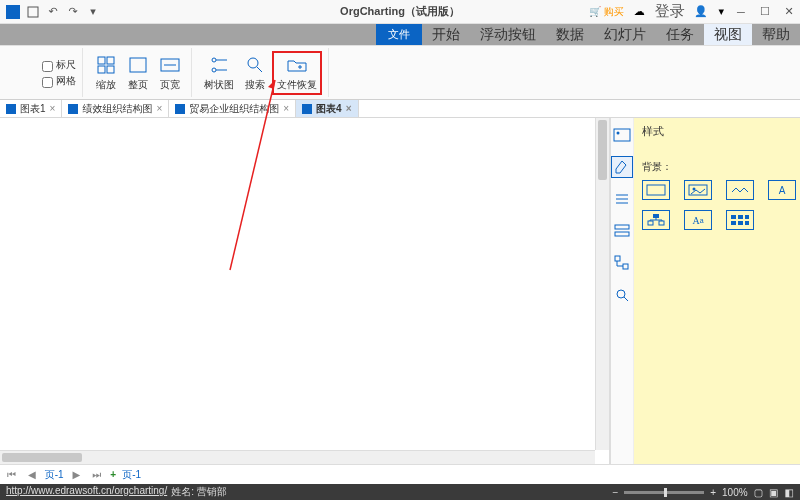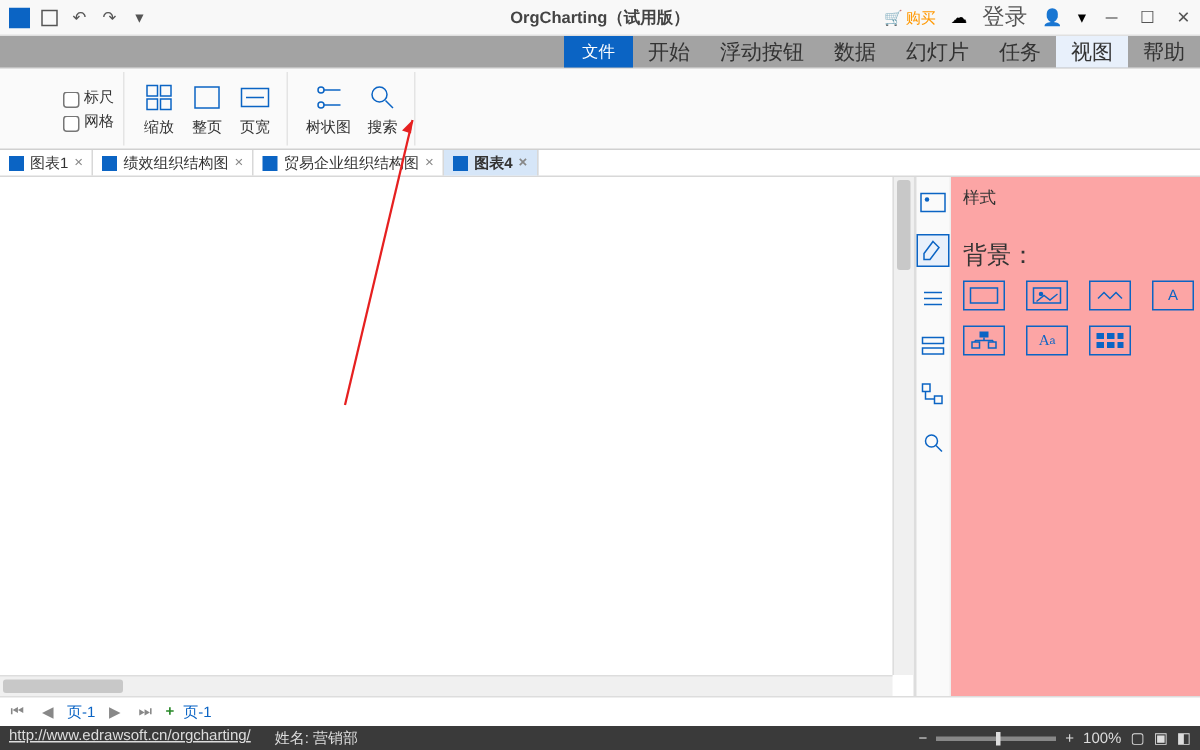--- a/index.html
+++ b/index.html
@@ -34,37 +34,37 @@
 .doc-tab .x { color: #888; font-size: 10px; }
 .doc-tab.active { background: #d6e6f8; font-weight: bold; }
 
 .workspace { position: absolute; top: 118px; left: 0; right: 0; bottom: 36px; display: flex; }
 .canvas-wrap { flex: 1; position: relative; background: #fff; border-right: 1px solid #ddd; }
 .vscroll { position: absolute; right: 0; top: 0; bottom: 14px; width: 14px; background: #f0f0f0; border-left: 1px solid #ddd; }
 .hscroll { position: absolute; left: 0; right: 14px; bottom: 0; height: 14px; background: #f0f0f0; border-top: 1px solid #ddd; }
 .thumb-v { position: absolute; left: 2px; right: 2px; top: 2px; height: 60px; background: #c8c8c8; border-radius: 2px; }
 .thumb-h { position: absolute; top: 2px; bottom: 2px; left: 2px; width: 80px; background: #c8c8c8; border-radius: 2px; }
 
-.rpanel { width: 190px; background: #fca5a5; display: flex; }
+.rpanel { width: 190px; background: #fef9c3; display: flex; }
 .rtoolcol { width: 30px; background: #fafafa; border-left: 1px solid #ddd; border-right: 1px solid #eee; display: flex; flex-direction: column; align-items: center; padding-top: 6px; gap: 10px; }
 .rtoolcol .tc { width: 22px; height: 22px; display: flex; align-items: center; justify-content: center; color: #0b64c4; cursor: pointer; border: 1px solid transparent; }
 .rtoolcol .tc.sel { border: 1px solid #0b64c4; background: #e8f0fb; }
 .rcontent { flex: 1; padding: 6px 8px; }
 .rcontent h4 { font-size: 11px; font-weight: normal; color: #333; margin-bottom: 8px; }
-.sec-lbl { font-size: 16px; color: #333; margin: 21px 0 6px; }
+.sec-lbl { font-size: 10px; color: #333; margin: 21px 0 6px; }
 .opt-row { display: flex; gap: 14px; margin-bottom: 10px; }
 .opt { width: 28px; height: 20px; border: 1px solid #0b64c4; display: flex; align-items: center; justify-content: center; color: #0b64c4; cursor: pointer; font-size: 10px; }
 
 .pagestrip { position: absolute; left: 0; right: 0; bottom: 16px; height: 20px; background: #fff; border-top: 1px solid #ddd; display: flex; align-items: center; font-size: 10px; padding: 0 4px; gap: 6px; color: #333; }
 .pagestrip .ar { color: #888; cursor: pointer; padding: 0 3px; }
 .pagestrip .pg { color: #0b64c4; }
 .pagestrip .plus { color: #2a8a2a; font-weight: bold; cursor: pointer; }
 
 .statusbar { position: absolute; left: 0; right: 0; bottom: 0; height: 16px; background: #3a3a3a; color: #ddd; display: flex; align-items: center; font-size: 10px; padding: 0 6px; justify-content: space-between; }
-.statusbar .sl { display: flex; gap: 16px; }
+.statusbar .sl { display: flex; gap: 4px; }
 .statusbar .sr { display: flex; gap: 6px; align-items: center; }
 .zoom-slider { width: 80px; height: 3px; background: #888; position: relative; }
 .zoom-slider .zh { position: absolute; left: 50%; top: -3px; width: 3px; height: 9px; background: #ddd; }
 
 .arrow-svg { position: absolute; top: 75px; left: 220px; pointer-events: none; z-index: 50; }
 
 svg { display: block; }
 </style>
 </head>
 <body>
@@ -164,20 +164,29 @@
     </div>
     <div class="bigbtn">
       <span class="bi">
           <svg width="20" height="20">
             <circle cx="8" cy="8" r="5" fill="none" stroke="#0b64c4"></circle>
             <line x1="12" y1="12" x2="17" y2="17" stroke="#0b64c4"></line>
           </svg>
         </span>
       <span class="lbl">搜索</span>
     </div>
+    <div class="bigbtn highlight-box">
+      <span class="bi">
+          <svg width="22" height="20">
+            <path d="M2 6 L2 16 L20 16 L20 8 L10 8 L8 6 Z" fill="none" stroke="#0b64c4"></path>
+            <path d="M14 10 L14 14 M12 12 L16 12" stroke="#0b64c4"></path>
+          </svg>
+        </span>
+      <span class="lbl">文件恢复</span>
+    </div>
   </div>
 </div>
 
 <div class="tabstrip">
   <div class="doc-tab">
       <span class="ti"></span>
       <span>图表1</span>
       <span class="x">×</span>
     </div>
   <div class="doc-tab">

